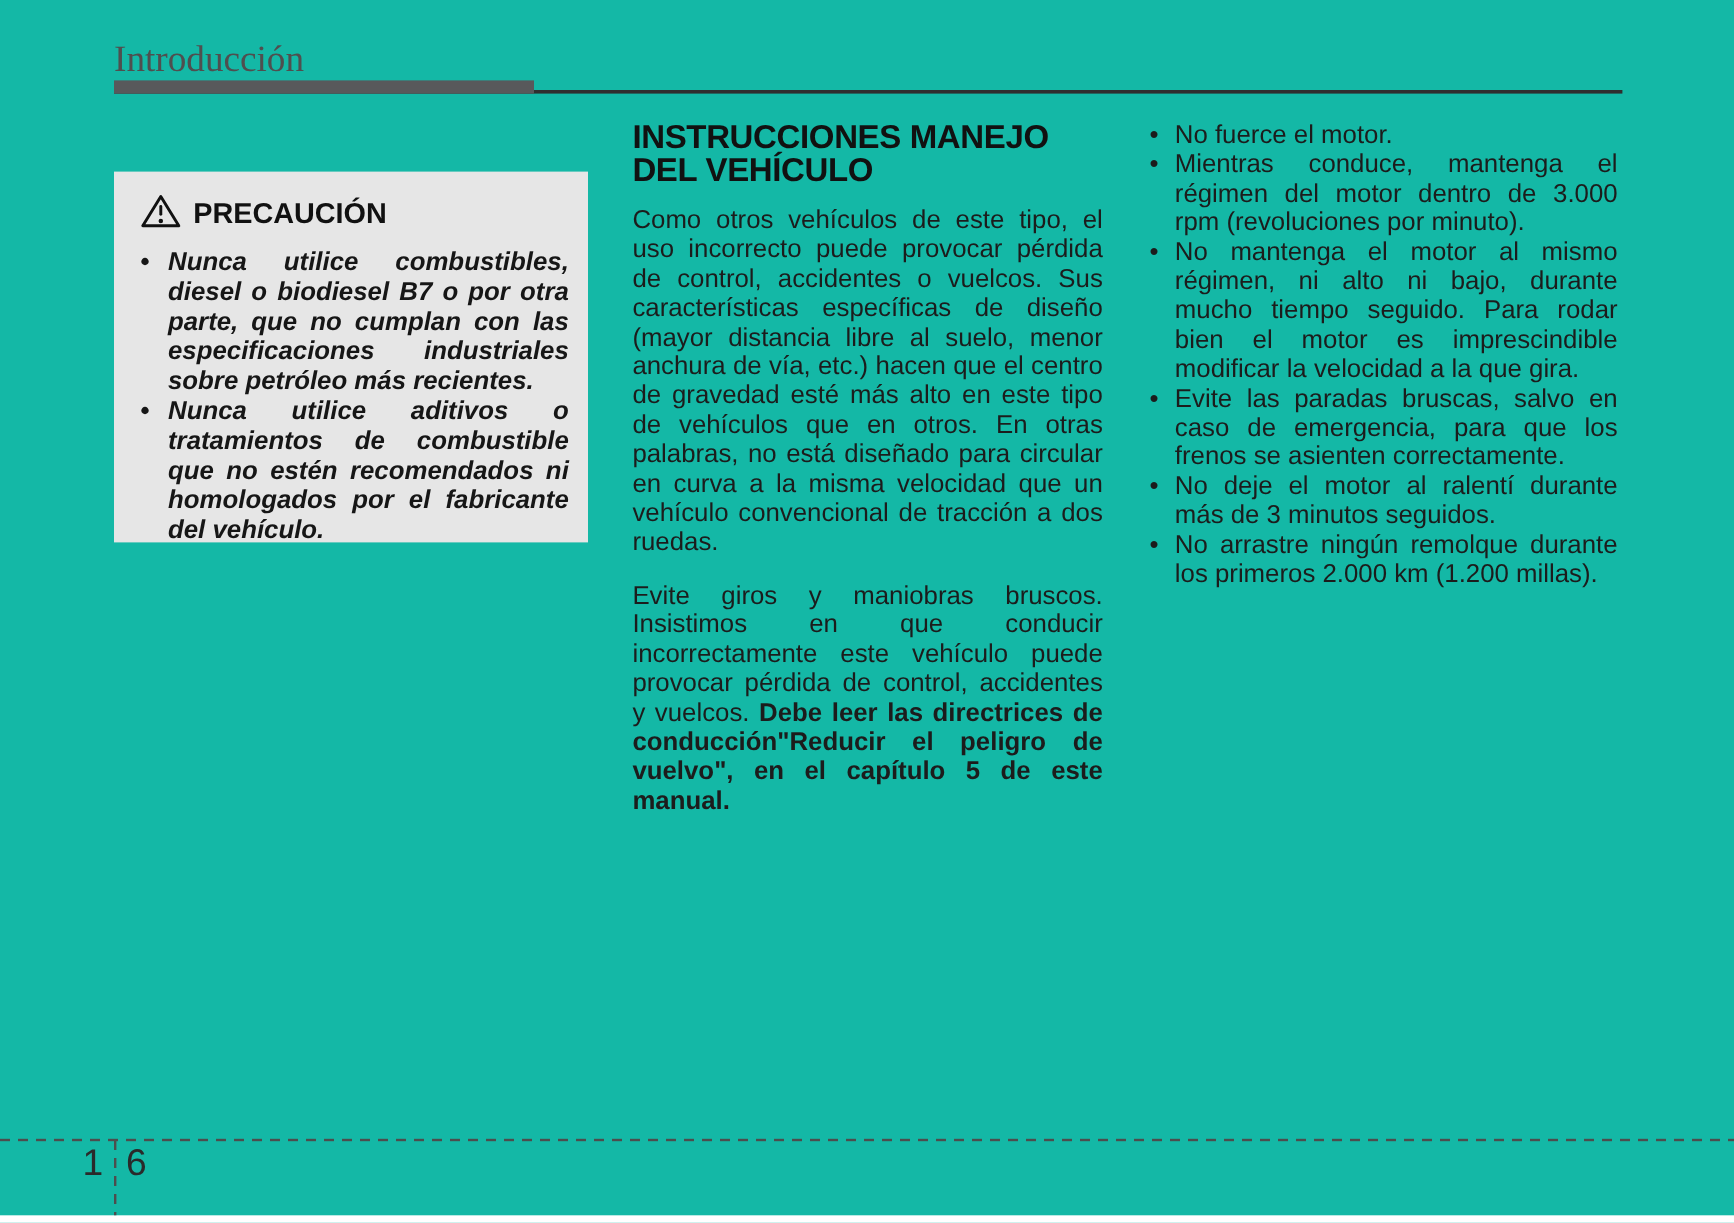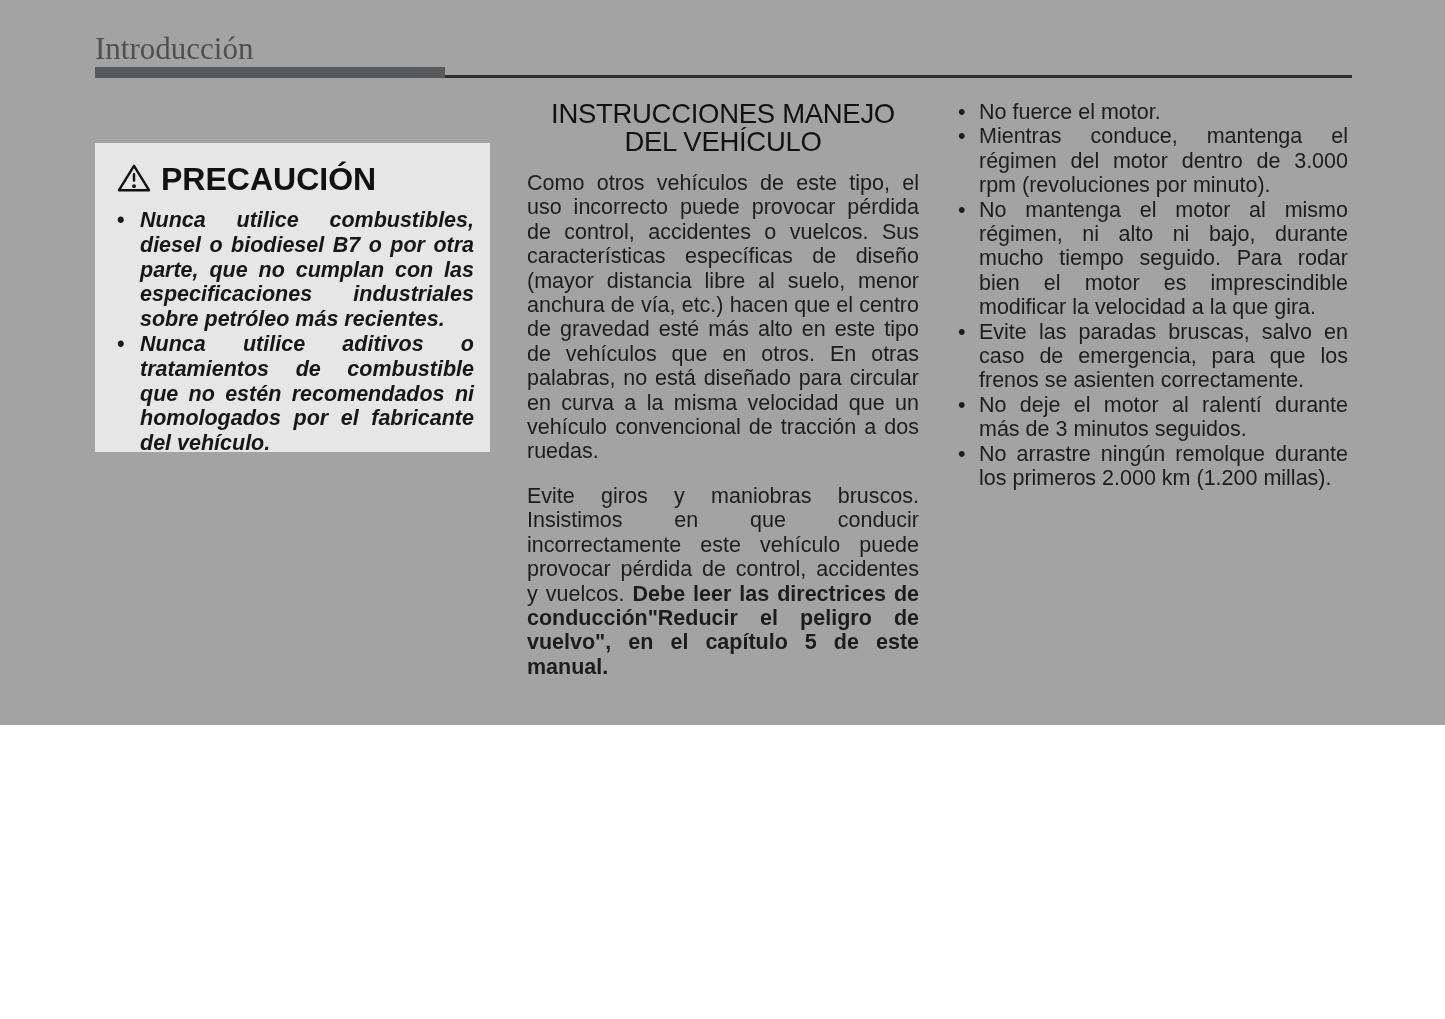--- a/index.html
+++ b/index.html
@@ -1,51 +1,51 @@
 <!DOCTYPE html>
 <html><head>
 <meta charset="utf-8">
 <style>
   html,body { margin:0; padding:0; background:#ffffff; }
   .page {
-    position:relative; width:1445px; height:725px; background:#a3a3a3;
+    position:relative; width:1445px; height:1013px; background:#14b8a6;
     font-family:"Liberation Sans", sans-serif; color:#1c1c1c; overflow:hidden;
   }
 
   
   .chapter-title {
     position:absolute; left:95px; top:31px;
     font-family:"Liberation Serif", serif; font-weight:400;
     font-size:31px; color:#4f4f4f;
   }
   .header-rule { position:absolute; left:95px; top:67px; width:1257px; height:11px; }
   .header-rule .thin-line { position:absolute; left:0; right:0; bottom:0; height:3px; background:#2f2f2f; }
   .header-rule .thick-bar { position:absolute; left:0; bottom:0; width:350px; height:11px; background:#58595b; }
 
   
   .caution {
     position:absolute; left:95px; top:143px; width:395px; height:309px;
     background:#e6e6e6; box-sizing:border-box; padding:16px 16px 0 20px;
   }
   .caution-head { display:flex; align-items:center; gap:10px; margin:2px 0 10px 2px; }
-  .caution-title { font-size:32px; font-weight:bold; color:#111111; }
+  .caution-title { font-size:24px; font-weight:bold; color:#111111; }
   .caution ul { list-style:none; margin:0; padding:0; }
   .caution li {
     position:relative; padding-left:25px; margin:0;
     font-weight:bold; font-style:italic; font-size:21.5px; line-height:24.8px;
     text-align:justify; color:#161616;
   }
   .caution li .blt { position:absolute; left:2px; font-style:normal; }
 
   
   .col-mid   { position:absolute; left:527px; top:100px; width:392px; }
   .col-right { position:absolute; left:956px; top:100px; width:392px; }
   .sec-heading {
-    margin:0; font-size:27.5px; line-height:27.5px; font-weight:normal;
-    color:#111111; letter-spacing:-0.3px;text-align:center;
+    margin:0; font-size:27.5px; line-height:27.5px; font-weight:bold;
+    color:#111111; letter-spacing:-0.3px;
   }
   .bodytext { font-size:21.5px; line-height:24.4px; text-align:justify; color:#1c1c1c; }
   .col-mid .p1 { margin:16px 0 20px 0; }
   .col-mid .p2 { margin:0; }
   .col-right .intro { margin:13px 0 0 0; }
   ul.plain { list-style:none; margin:0; padding:0; }
   ul.plain li { position:relative; padding-left:23px; margin:0; }
   ul.plain li .blt { position:absolute; left:2px; }
   .bold-run { font-weight:bold;margin-top:12px; }
 

